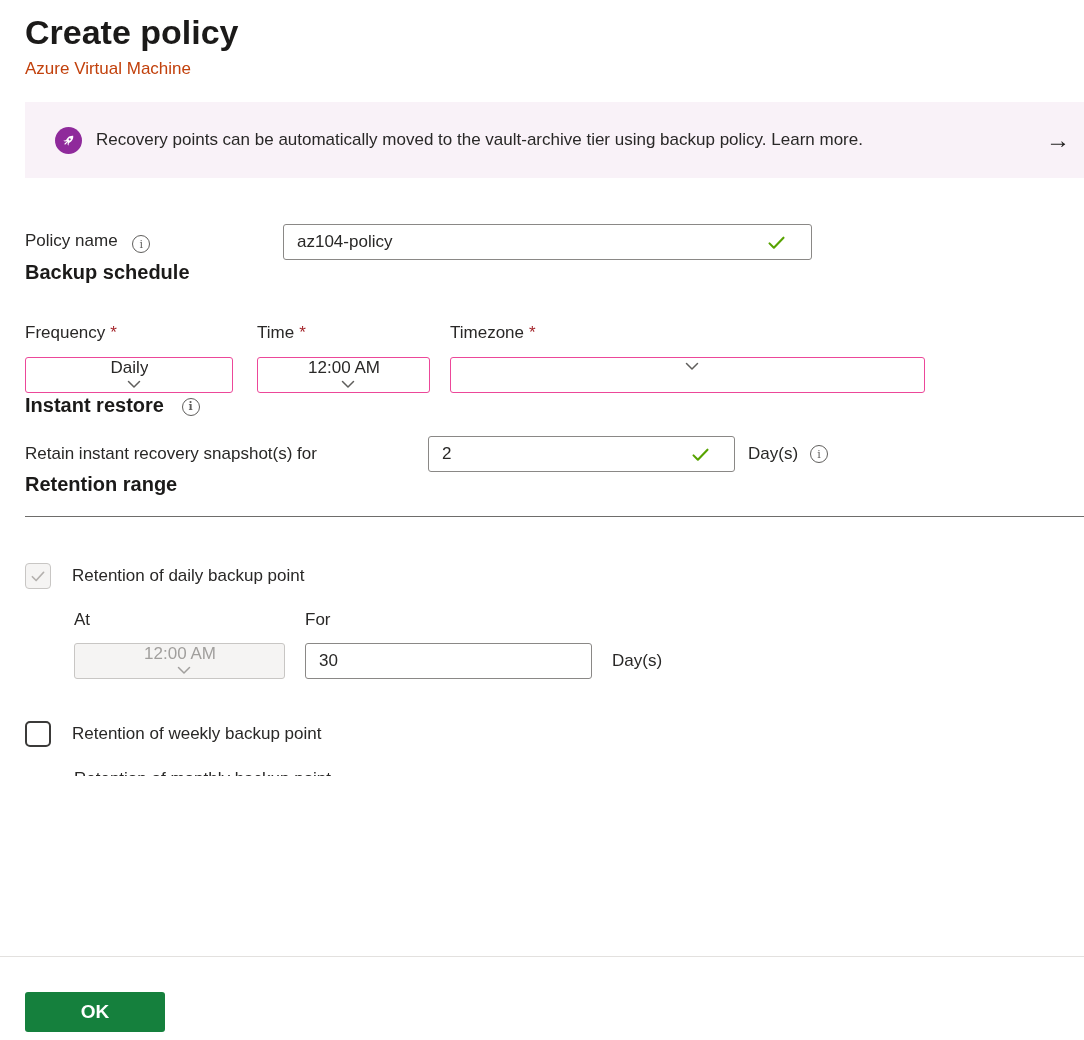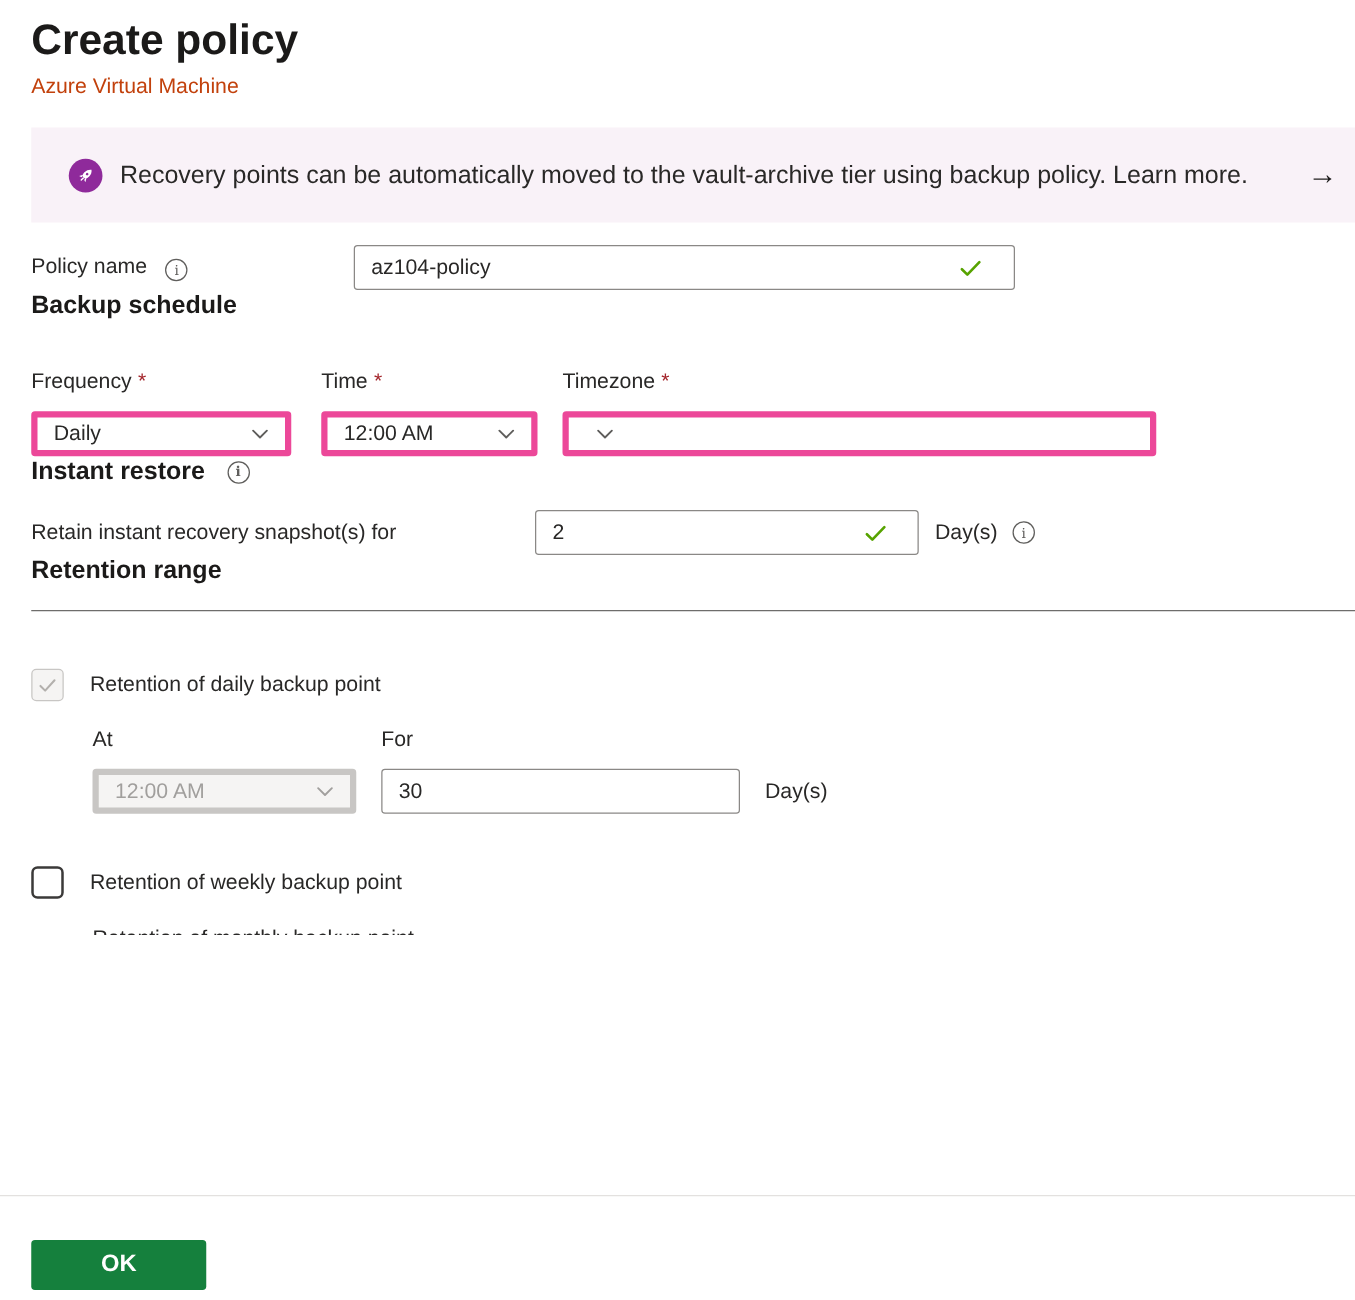--- a/index.html
+++ b/index.html
@@ -15,47 +15,47 @@
   .subtitle{margin-top:4px;font-size:17px;line-height:22px;color:#c2410c;}
   
   .banner{
     margin-top:22px;height:76px;width:1059px;background:#f9f2f8;
     display:flex;align-items:center;
   }
   .banner-icon{
     width:27px;height:27px;border-radius:50%;background:#8f2a9b;
     margin-left:30px;flex:0 0 auto;display:flex;align-items:center;justify-content:center;
   }
-  .banner-text{margin-left:14px;font-size:20px;color:#292827;}
+  .banner-text{margin-left:14px;font-size:17px;color:#292827;}
   .banner-arrow{margin-left:auto;margin-right:14px;font-size:24px;color:#1b1a19;cursor:pointer;}
   
   .info{
     display:inline-flex;align-items:center;justify-content:center;
     width:16px;height:16px;border:1px solid #5f5e5c;border-radius:50%;
     font-size:11px;line-height:1;color:#5f5e5c;
     font-family:"DejaVu Serif", serif;
     vertical-align:-2px;cursor:pointer;
   }
   .txt-input{
     height:36px;border:1px solid #8a8886;border-radius:3px;background:#fff;
     font-size:17px;color:#292827;padding:0 36px 0 13px;box-sizing:border-box;
     font-family:"Liberation Sans", sans-serif;outline:none;width:100%;
   }
   .input-wrap{position:relative;display:inline-block;}
   .input-check{position:absolute;top:8px;}
   .dropdown{
-    height:36px;border:5px solid #ec4899;border-radius:3px;background:#fff;
+    height:36px;border:1px solid #ec4899;border-radius:3px;background:#fff;
     display:flex;align-items:center;box-sizing:border-box;
-    font-size:17px;color:#292827;padding:0 12px 0 13px;cursor:pointer;
+    font-size:17px;color:#292827;padding:0 12px 0 13px;cursor:pointer;flex-direction:column;
   }
   .dropdown .dd-value{flex:1 1 auto;white-space:nowrap;overflow:hidden;}
   .dropdown .chev{flex:0 0 auto;margin-left:8px;display:flex;}
   .dropdown.disabled{background:#f5f4f3;border-color:#c8c6c4;color:#a19f9d;cursor:default;}
   
-  .policy-row{margin-top:18px;display:flex;align-items:center;}
+  .policy-row{margin-top:46px;display:flex;align-items:center;}
   .policy-label-cell{width:258px;font-size:17px;color:#292827;}
   .policy-label-cell .info{margin-left:10px;}
   .policy-input-wrap{width:529px;}
   h2.section{
     margin:0;font-size:20px;line-height:24px;font-weight:700;color:#1b1a19;
   }
   .h-backup{margin-top:62px;}
   .field-row{display:flex;margin-top:39px;}
   .fgroup{display:flex;flex-direction:column;}
   .flabel{font-size:17px;color:#292827;margin-bottom:14px;}

